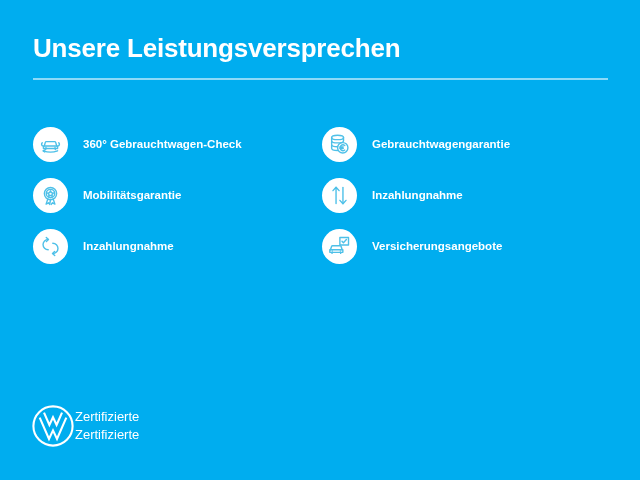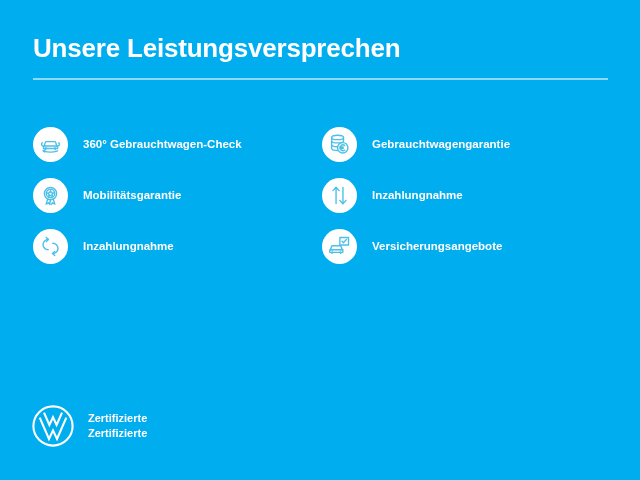--- a/index.html
+++ b/index.html
@@ -112,23 +112,22 @@
   }
   #vw-mark {
     width: 44px;
     height: 44px;
     flex: 0 0 auto;
   }
   #vw-mark svg {
     display: block;
   }
   #footer-text {
-    margin-left: 13px;
-    font-size: 11px;
-    font-weight: bold;
+    font-size: 13px;
+    font-weight: normal;
     color: #ffffff;
     line-height: 1.35;
   }
   #footer-text div {
     white-space: nowrap;
   }
 </style>
 </head>
 <body>
 

